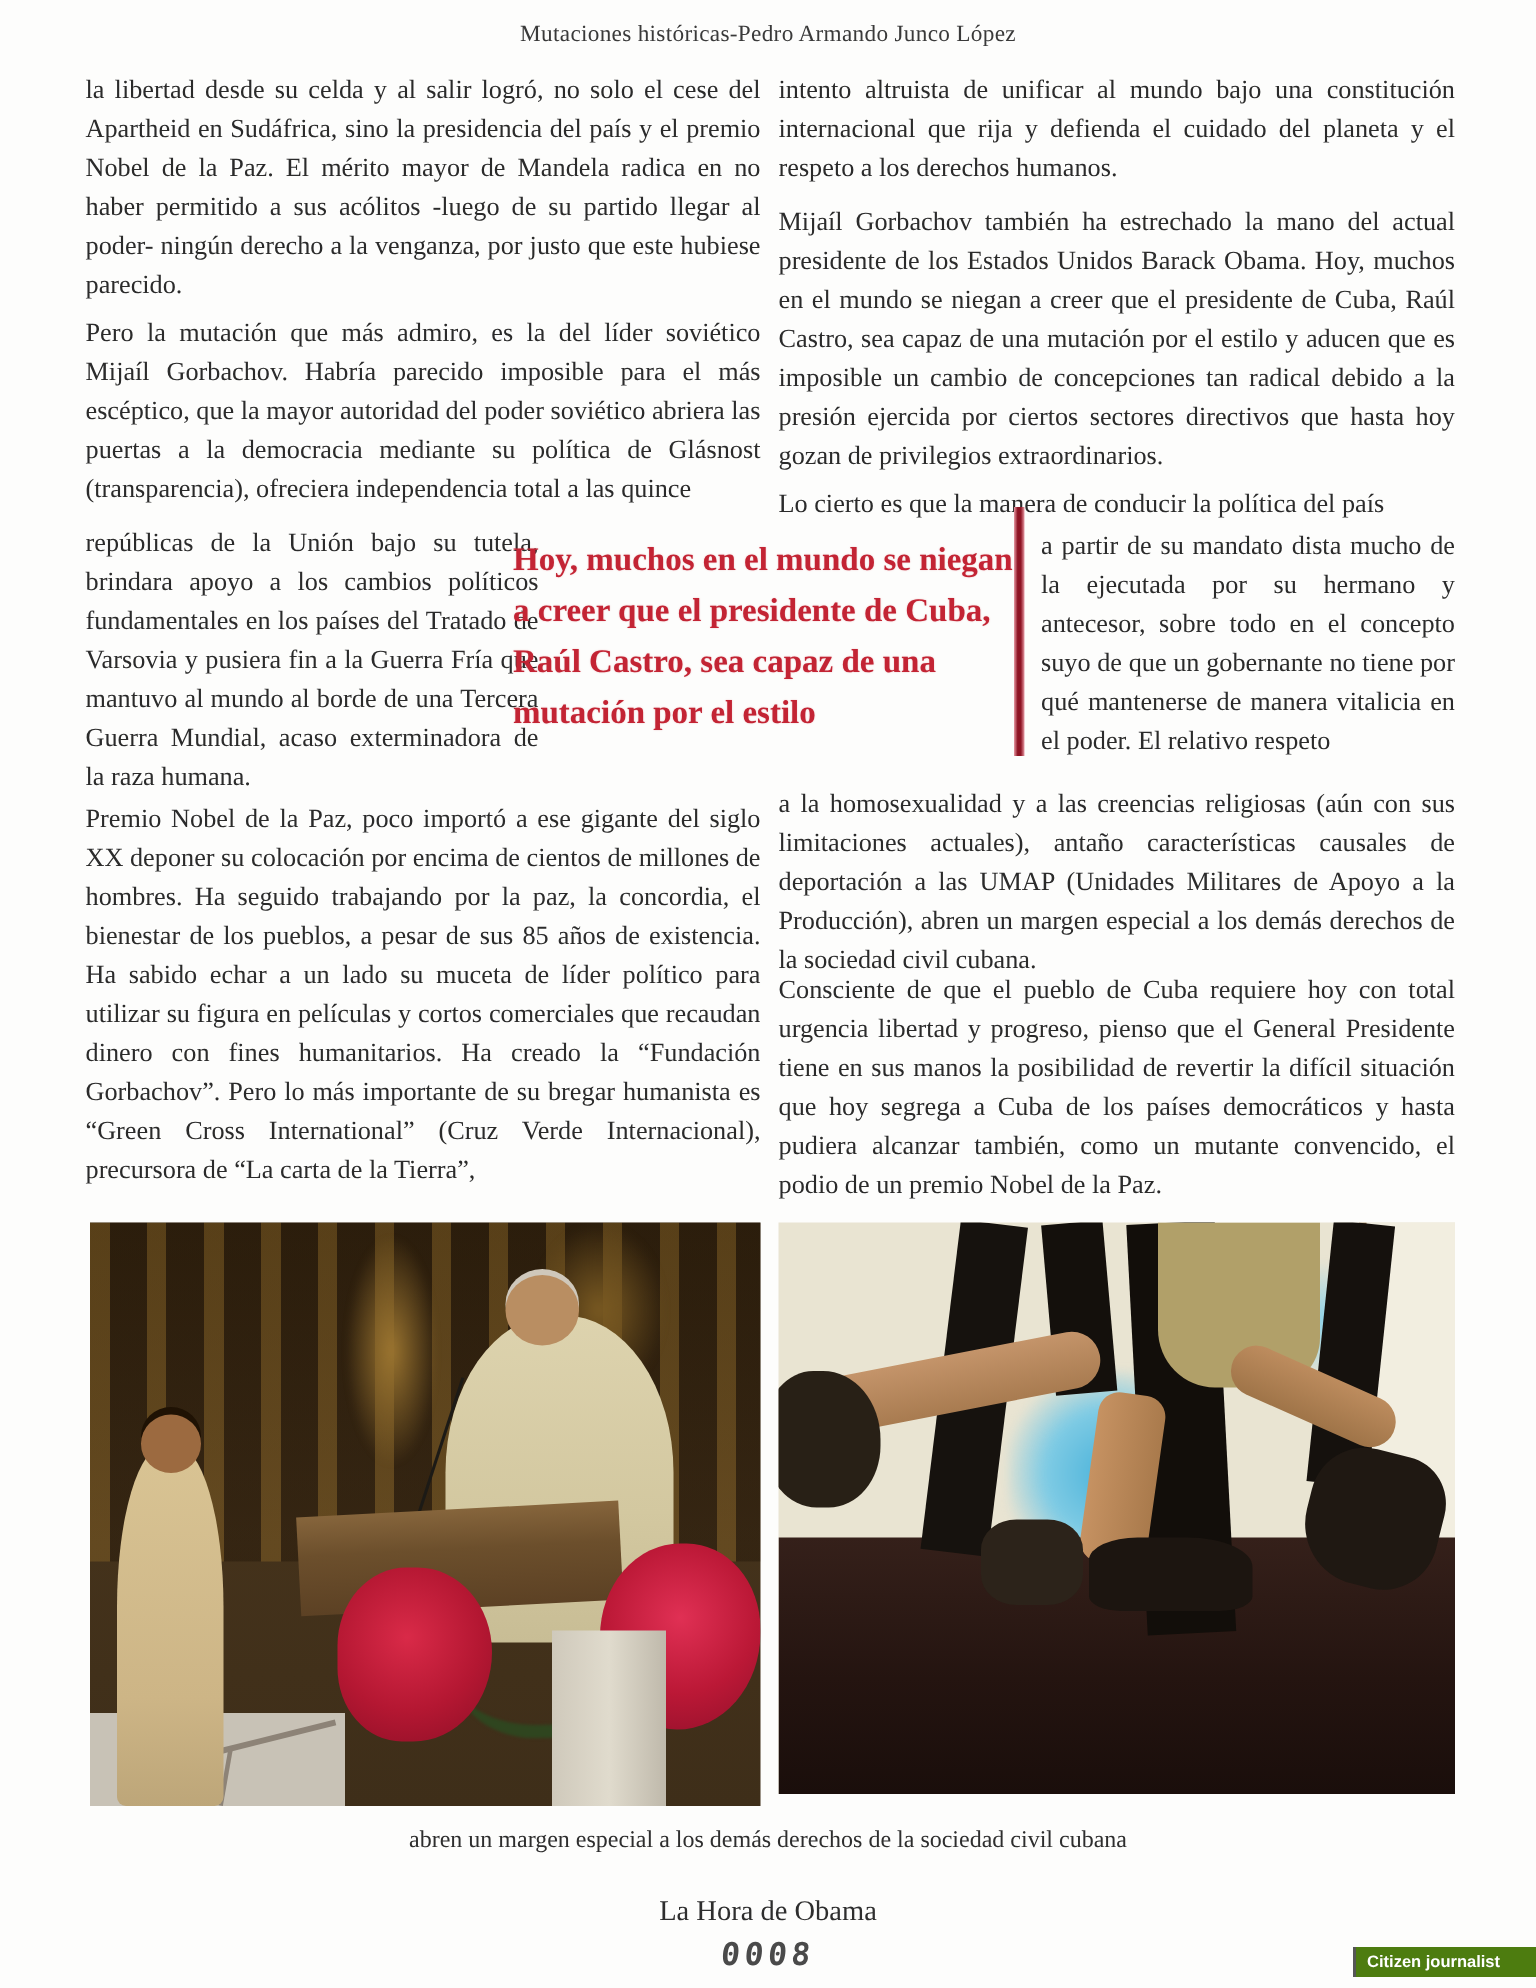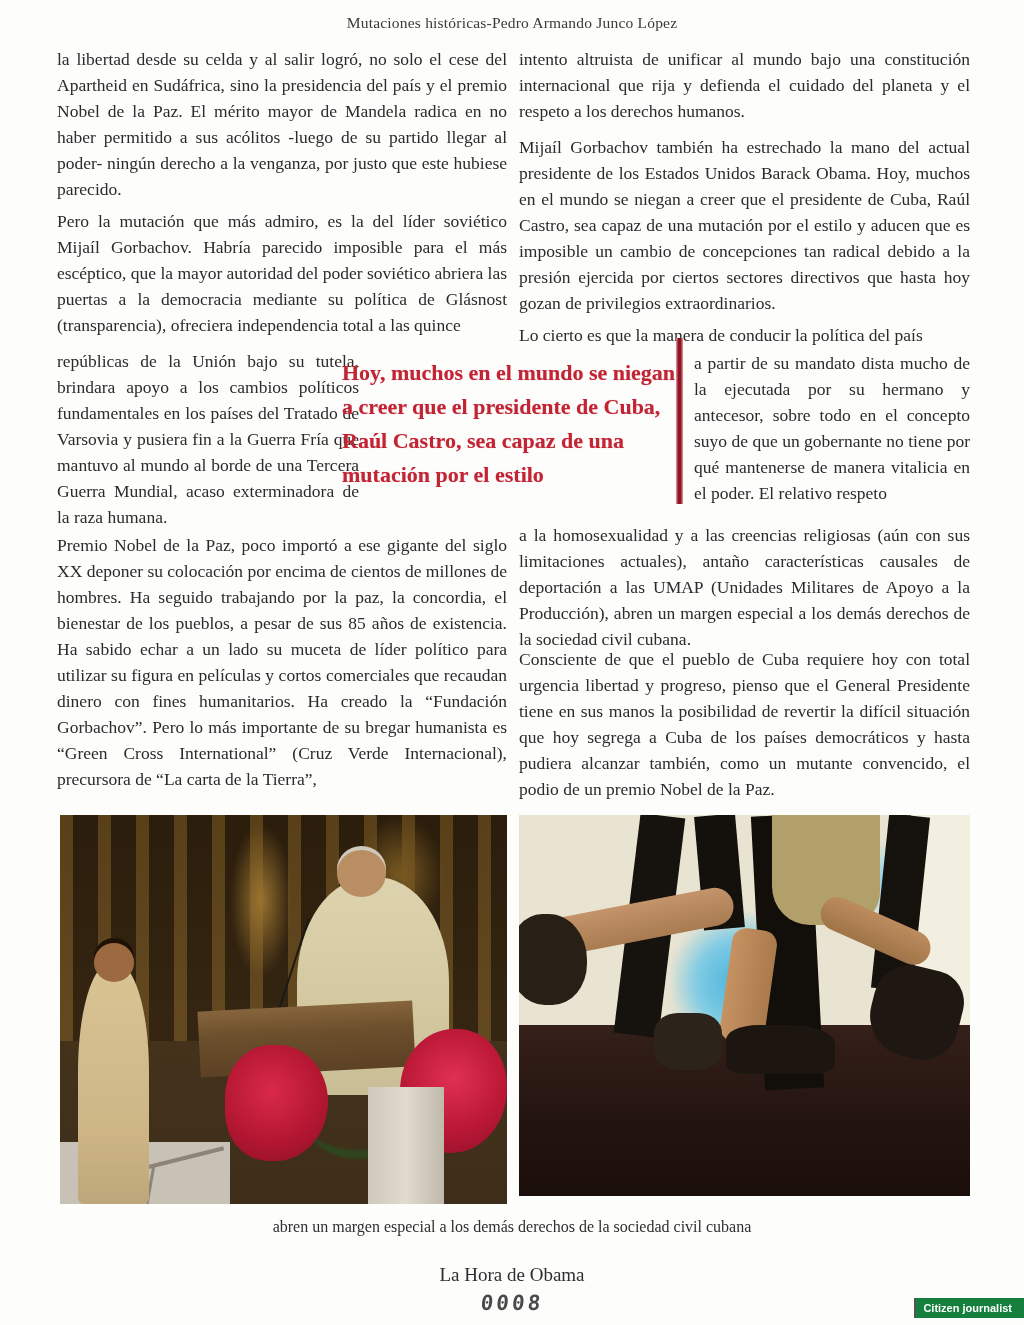--- a/index.html
+++ b/index.html
@@ -38,23 +38,23 @@
     font-size:19px;color:#2e2e2e;
   }
   .pageno{
     left:0;top:1291px;width:1024px;text-align:center;
     font-family:"DejaVu Sans Mono", monospace;
     font-size:21px;font-weight:bold;color:#4a4a4a;
     letter-spacing:3px;transform:skewX(-6deg);
   }
   .badge{
     right:0;top:1298px;height:20px;line-height:20px;
-    background:#15803d;color:#fff;
+    background:#4d7c0f;color:#fff;
     font-family:"Liberation Sans", sans-serif;
-    font-size:11px;font-weight:bold;padding:0 12px 0 7px;
+    font-size:11px;font-weight:bold;padding:0 24px 0 7px;
     border-left:2px solid #555;
   }
 </style>
 </head>
 <body>
 
 <div class="abs runhead">Mutaciones históricas-Pedro Armando Junco López</div>
 
 <div class="abs body-text" style="left:57px;top:46px;width:450px;">la libertad desde su celda y al salir logró, no solo el cese del Apartheid en Sudáfrica, sino la presidencia del país y el premio Nobel de la Paz. El mérito mayor de Mandela radica en no haber permitido a sus acólitos -luego de su partido llegar al poder- ningún derecho a la venganza, por justo que este hubiese parecido.</div>
 <div class="abs body-text" style="left:57px;top:208px;width:450px;">Pero la mutación que más admiro, es la del líder soviético Mijaíl Gorbachov. Habría parecido imposible para el más escéptico, que la mayor autoridad del poder soviético abriera las puertas a la democracia mediante su política de Glásnost (transparencia), ofreciera independencia total a las quince</div>

